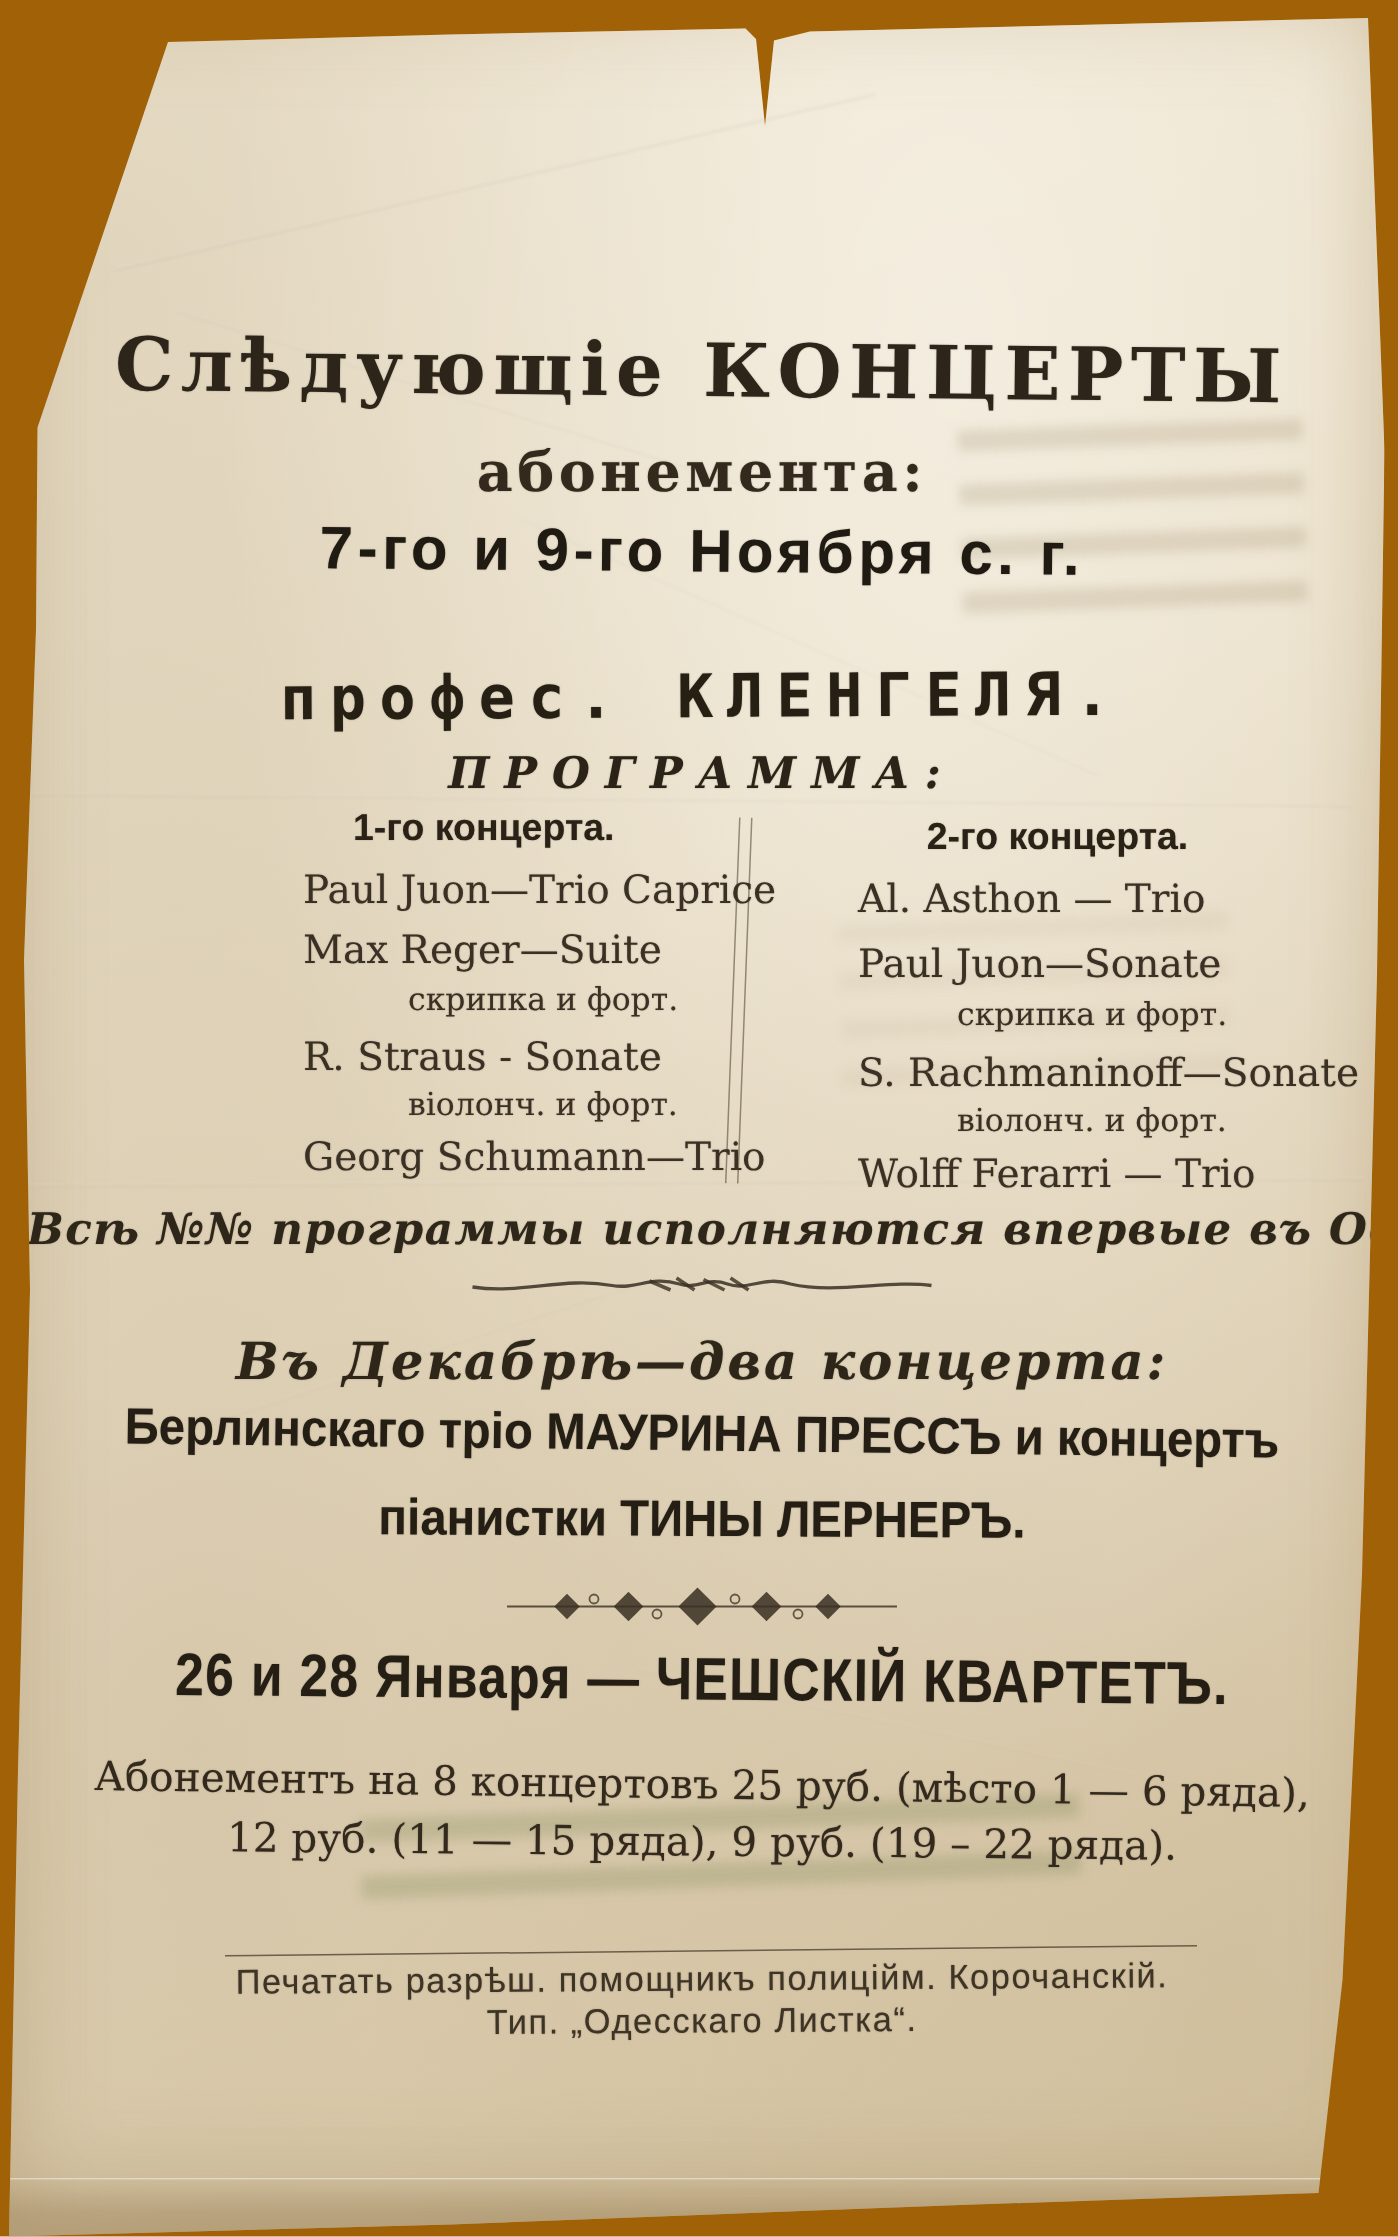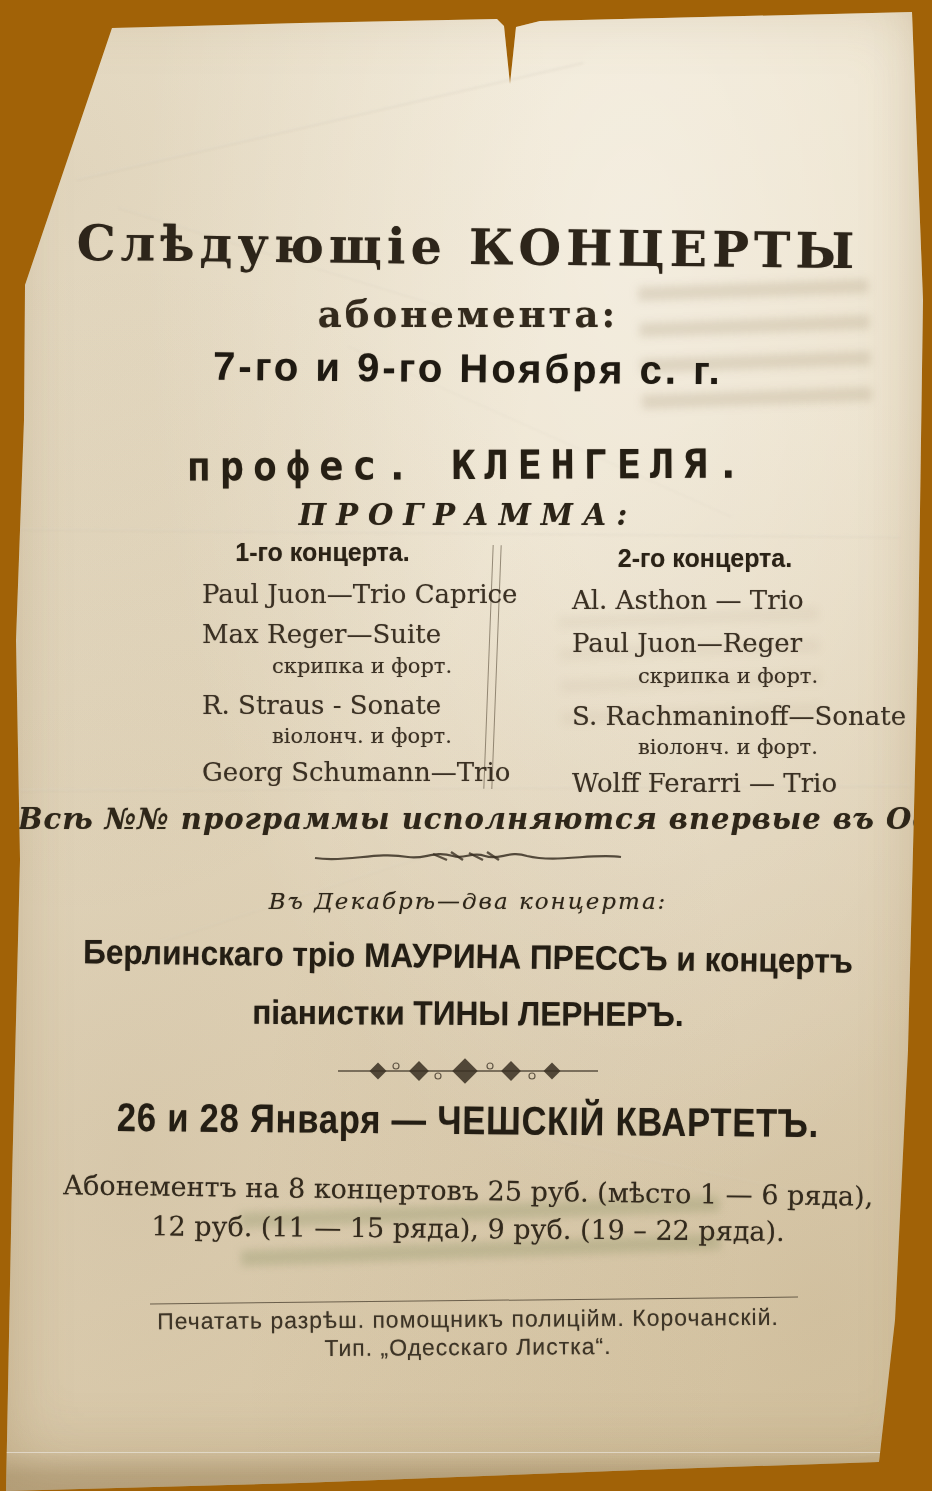--- a/index.html
+++ b/index.html
@@ -40,21 +40,21 @@
   .col .hd{position:absolute;left:0;right:0;text-align:center;font-family:"Liberation Sans",sans-serif;
     font-size:25px;font-weight:bold;color:#2a2216;}
   .col .it{position:absolute;left:4px;font-size:26px;white-space:nowrap;margin-left:48px;}
   .col .nt{position:absolute;font-size:21px;white-space:nowrap;}
   .col-l .nt{left:122px;}
   .col-r .nt{left:118px;}
   .vrule{position:absolute;left:488px;top:545px;height:244px;width:7px;
     border-left:1px solid rgba(75,62,44,.55);border-right:1px solid rgba(75,62,44,.55);
     transform:rotate(2.2deg);}
   .t-premiere{top:802px;font-size:29px;font-weight:bold;font-style:italic;letter-spacing:1px;color:#2e2619;}
-  .t-dechead{top:888px;font-size:23px;font-weight:normal;font-style:italic;letter-spacing:2px;color:#2e2619;}
+  .t-dechead{top:888px;font-size:34px;font-weight:bold;font-style:italic;letter-spacing:2px;color:#2e2619;}
   .t-dec1{top:937px;font-family:"Liberation Sans",sans-serif;font-size:34px;font-weight:bold;
     transform:rotate(.7deg) scaleX(.93);color:#241e14;}
   .t-dec2{top:994px;font-family:"Liberation Sans",sans-serif;font-size:34px;font-weight:bold;
     transform:rotate(.3deg) scaleX(.93);color:#241e14;}
   .t-jan{top:1098px;font-family:"Liberation Sans",sans-serif;font-size:40px;font-weight:bold;
     letter-spacing:1px;transform:rotate(.5deg) scaleX(.86);color:#241e14;}
   .t-sub1{top:1175px;font-size:27px;transform:rotate(.8deg);}
   .t-sub2{top:1213px;font-size:27px;transform:rotate(.5deg);}
   .frule{position:absolute;left:150px;width:648px;top:1300px;height:0;
     border-top:1.5px solid rgba(60,50,36,.7);transform:rotate(-.6deg);}
@@ -101,21 +101,21 @@
       <div class="it" style="top:81px;">Max Reger—Suite</div>
       <div class="nt" style="top:116px;">скрипка и форт.</div>
       <div class="it" style="top:152px;">R. Straus - Sonate</div>
       <div class="nt" style="top:186px;">віолонч. и форт.</div>
       <div class="it" style="top:219px;">Georg Schumann—Trio</div>
     </div>
 
     <div class="col col-r">
       <div class="hd" style="top:6px;">2-го концерта.</div>
       <div class="it" style="top:47px;">Al. Asthon — Trio</div>
-      <div class="it" style="top:90px;">Paul Juon—Reger</div>
+      <div class="it" style="top:90px;">Paul Juon—Sonate</div>
       <div class="nt" style="top:126px;">скрипка и форт.</div>
       <div class="it" style="top:163px;">S. Rachmaninoff—Sonate</div>
       <div class="nt" style="top:197px;">віолонч. и форт.</div>
       <div class="it" style="top:230px;">Wolff Ferarri — Trio</div>
     </div>
 
     <div class="line t-premiere">Всѣ №№ программы исполняются впервые въ Одессѣ.</div>
 
     <div class="orn" style="top:848px;">
       <svg width="310" height="18" viewBox="0 0 310 18">

